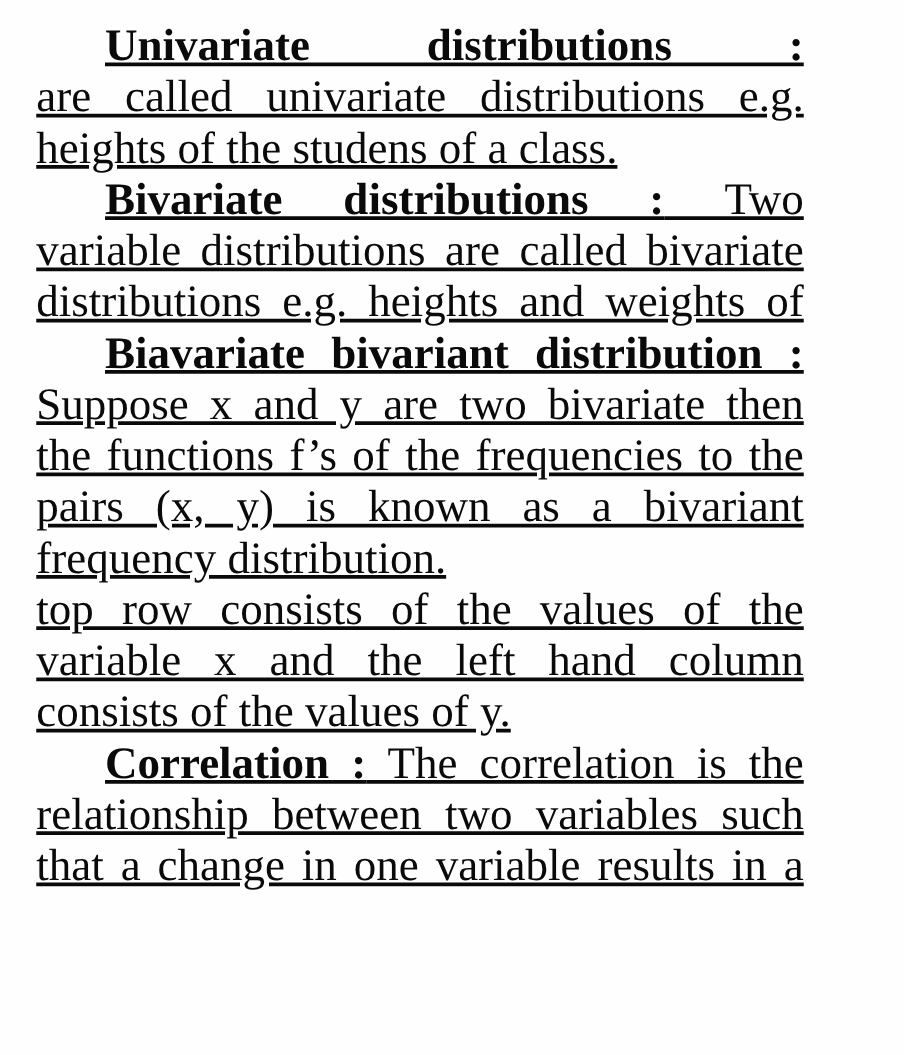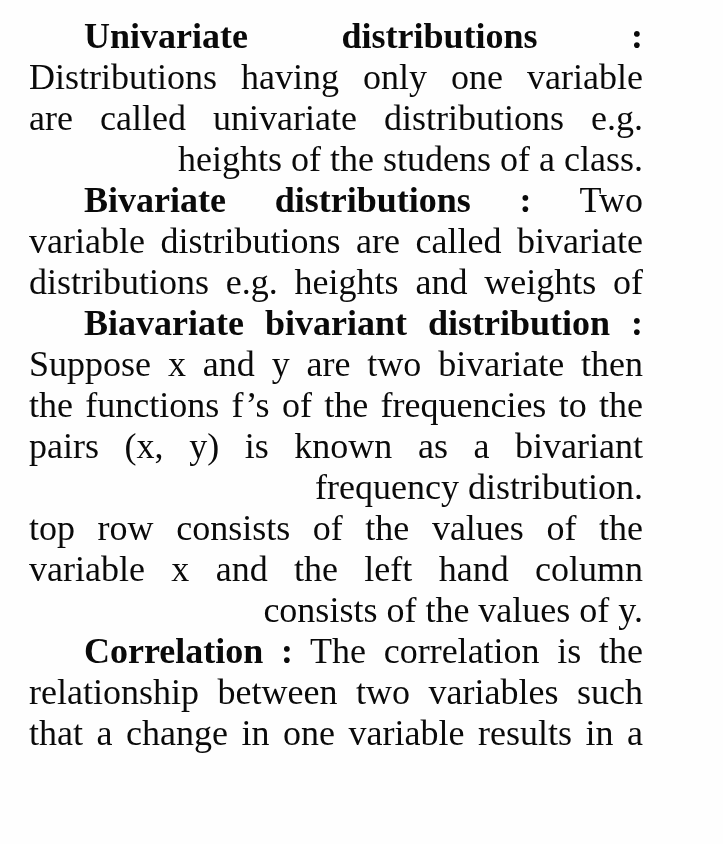--- a/index.html
+++ b/index.html
@@ -15,44 +15,44 @@
     background: #fefefe;
     color: #0a0a0a;
     font-family: "Liberation Serif", serif;
     font-size: 36px;
     line-height: 41px;
     padding: 16px 80px 0 29px;
     overflow: hidden;
   }
   .paragraph {
     margin: 0;
+    text-decoration: underline;
   }
   .line {
-    text-align: right;
+    text-align: left;
     white-space: normal;
   }
   .line.justify {
     text-align: justify;
     text-align-last: justify;
     -moz-text-align-last: justify;
   }
   .line.indent {
     text-indent: 55px;
   }
   .seg.bold {
     font-weight: bold;
   }
 </style>
 </head>
 <body>
 
 <div class="page">
     <div class="paragraph">
       <div class="line justify indent"><span class="seg bold">Univariate distributions :</span></div>
-      <div class="line justify"><span class="seg">Distributions having only one variable</span></div>
       <div class="line justify"><span class="seg">are called univariate distributions e.g.</span></div>
       <div class="line"><span class="seg">heights of the studens of a class.</span></div>
     </div>
     <div class="paragraph">
       <div class="line justify indent"><span class="seg bold">Bivariate distributions :</span><span class="seg"> Two</span></div>
       <div class="line justify"><span class="seg">variable distributions are called bivariate</span></div>
       <div class="line justify"><span class="seg">distributions e.g. heights and weights of</span></div>
     </div>
     <div class="paragraph">
       <div class="line justify indent"><span class="seg bold">Biavariate bivariant distribution :</span></div>

